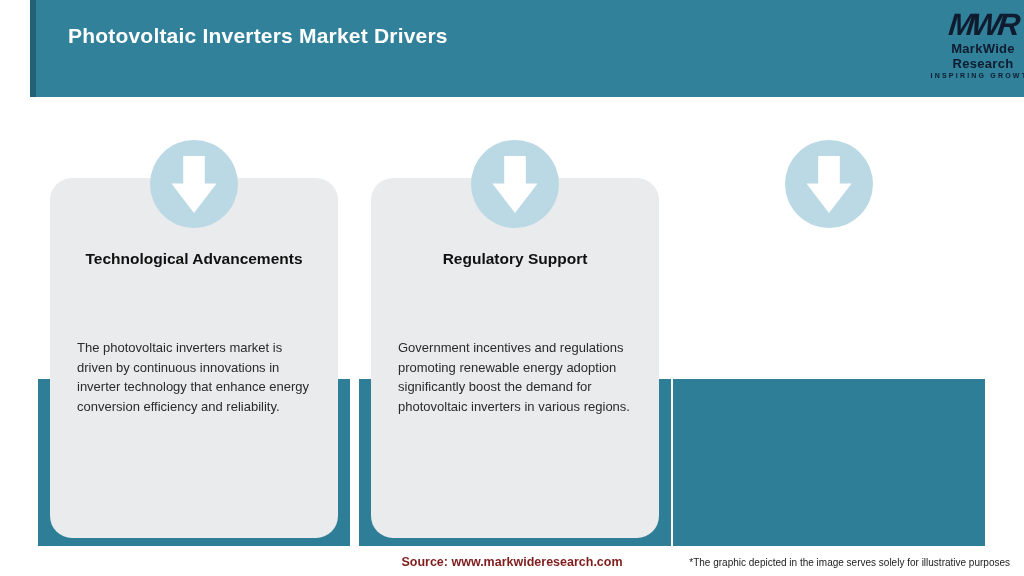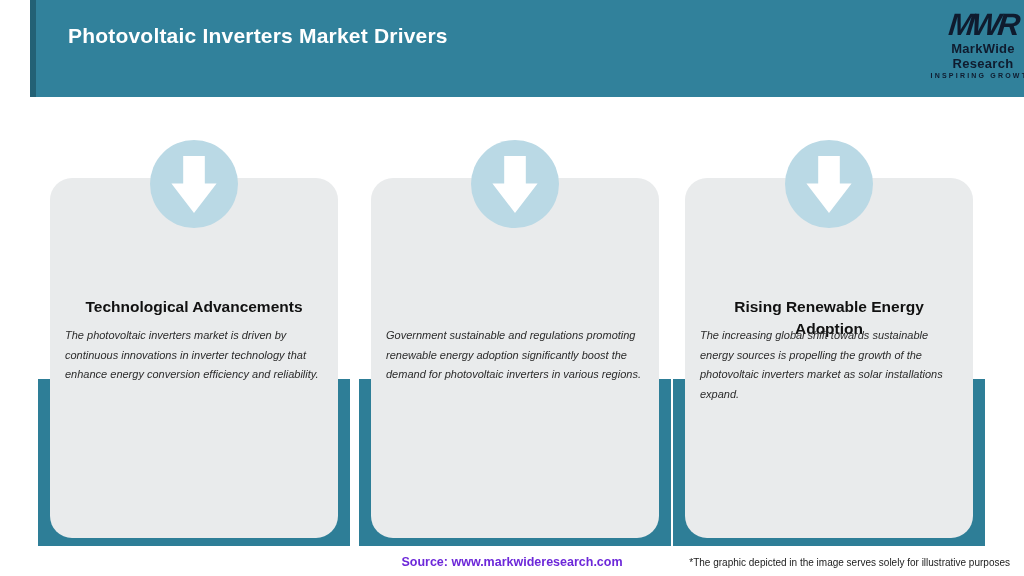--- a/index.html
+++ b/index.html
@@ -22,34 +22,34 @@
   .backing.b2{left:359px;width:312px;}
   .backing.b3{left:673px;width:312px;}
 
   .card{position:absolute;top:178px;width:288px;height:360px;background:#E9EBEC;border-radius:22px;}
   .card.c1{left:50px;}
   .card.c2{left:371px;}
   .card.c3{left:685px;}
 
   .card-title{position:absolute;top:70px;left:14px;right:14px;margin:0;text-align:center;
     font-size:15.5px;font-weight:bold;color:#111111;line-height:22px;}
-  .card-title .inner{display:inline-block;max-width:232px;margin-top:48px;}
-  .card-desc{position:absolute;top:148px;left:15px;right:13px;margin:0;text-align:left;
-    font-size:11px;color:#2B2B2B;line-height:19.5px;font-style:italic;}
+  .card-title .inner{display:inline-block;max-width:232px;}
+  .card-desc{position:absolute;top:148px;left:15px;right:13px;margin:12px;text-align:left;
+    font-size:13px;color:#2B2B2B;line-height:19.5px;}
 
   .circle{position:absolute;top:140px;width:88px;height:88px;border-radius:50%;background:#BAD9E5;
     display:flex;align-items:center;justify-content:center;}
   .circle.i1{left:150px;}
   .circle.i2{left:471px;}
   .circle.i3{left:785px;}
   .circle svg{display:block;}
 
   
   .source-text{position:absolute;left:0;top:555px;width:1024px;text-align:center;
-    font-size:12.5px;font-weight:bold;color:#6d28d9;}
+    font-size:12.5px;font-weight:bold;color:#7f1d1d;}
   .disclaimer-text{position:absolute;right:14px;top:557px;font-size:10px;color:#1A1A1A;}
 </style>
 </head>
 <body>
 
 <div class="page">
 
   <div class="header">
     <div class="header-accent"></div>
     <h1 class="page-title">Photovoltaic Inverters Market Drivers</h1>
@@ -66,33 +66,30 @@
     <p class="card-desc">The photovoltaic inverters market is driven by continuous innovations in inverter technology that enhance energy conversion efficiency and reliability.</p>
   </div>
   <div class="circle i1">
     <svg width="46" height="57" viewBox="0 0 46 58" aria-hidden="true">
       <path d="M12 0 h22 v28 h12 L23 58 L0 28 h12 z" fill="#ffffff"></path>
     </svg>
   </div>
 
   <div class="backing b2"></div>
   <div class="card c2">
-    <p class="card-desc">Government sustainable and regulations promoting renewable energy adoption significantly boost the demand for photovoltaic inverters in various regions.</p>
+    <h2 class="card-title"><span class="inner">Regulatory Support</span></h2>
+    <p class="card-desc">Government incentives and regulations promoting renewable energy adoption significantly boost the demand for photovoltaic inverters in various regions.</p>
   </div>
   <div class="circle i2">
     <svg width="46" height="57" viewBox="0 0 46 58" aria-hidden="true">
       <path d="M12 0 h22 v28 h12 L23 58 L0 28 h12 z" fill="#ffffff"></path>
     </svg>
   </div>
 
   <div class="backing b3"></div>
-  <div class="card c3">
-    <h2 class="card-title"><span class="inner">Rising Renewable Energy Adoption</span></h2>
-    <p class="card-desc">The increasing global shift towards sustainable energy sources is propelling the growth of the photovoltaic inverters market as solar installations expand.</p>
-  </div>
   <div class="circle i3">
     <svg width="46" height="57" viewBox="0 0 46 58" aria-hidden="true">
       <path d="M12 0 h22 v28 h12 L23 58 L0 28 h12 z" fill="#ffffff"></path>
     </svg>
   </div>
 
   <div class="source-text">Source: www.markwideresearch.com</div>
   <div class="disclaimer-text">*The graphic depicted in the image serves solely for illustrative purposes</div>
 
 </div>

